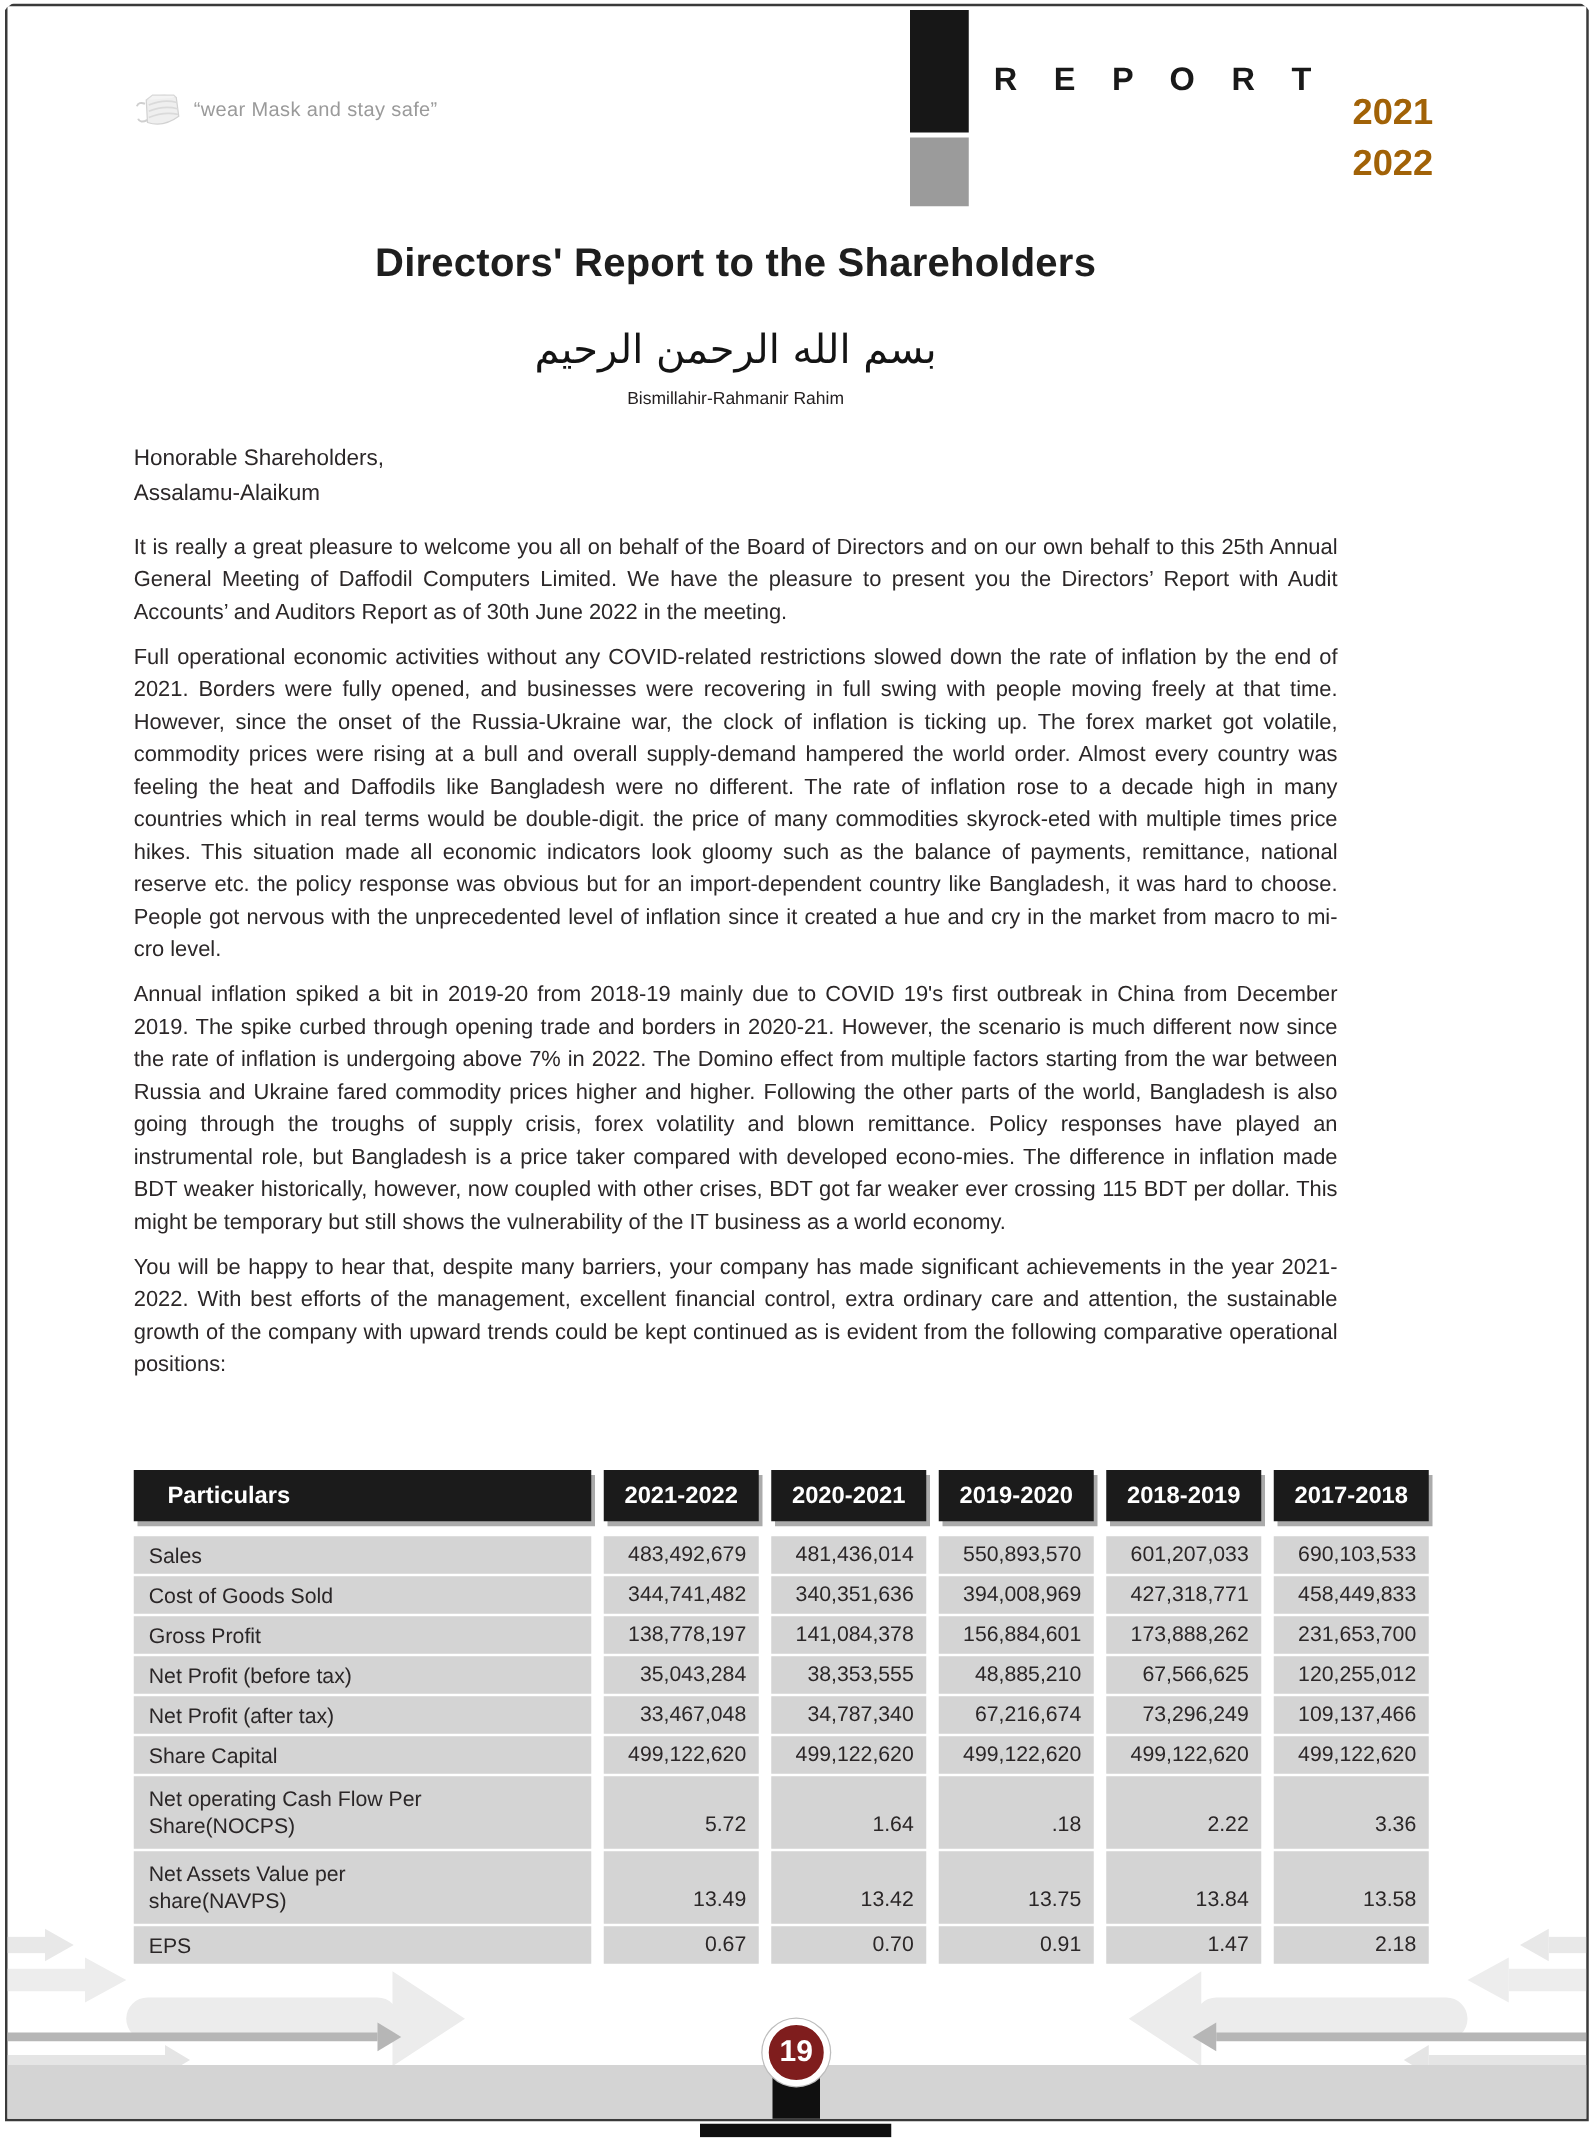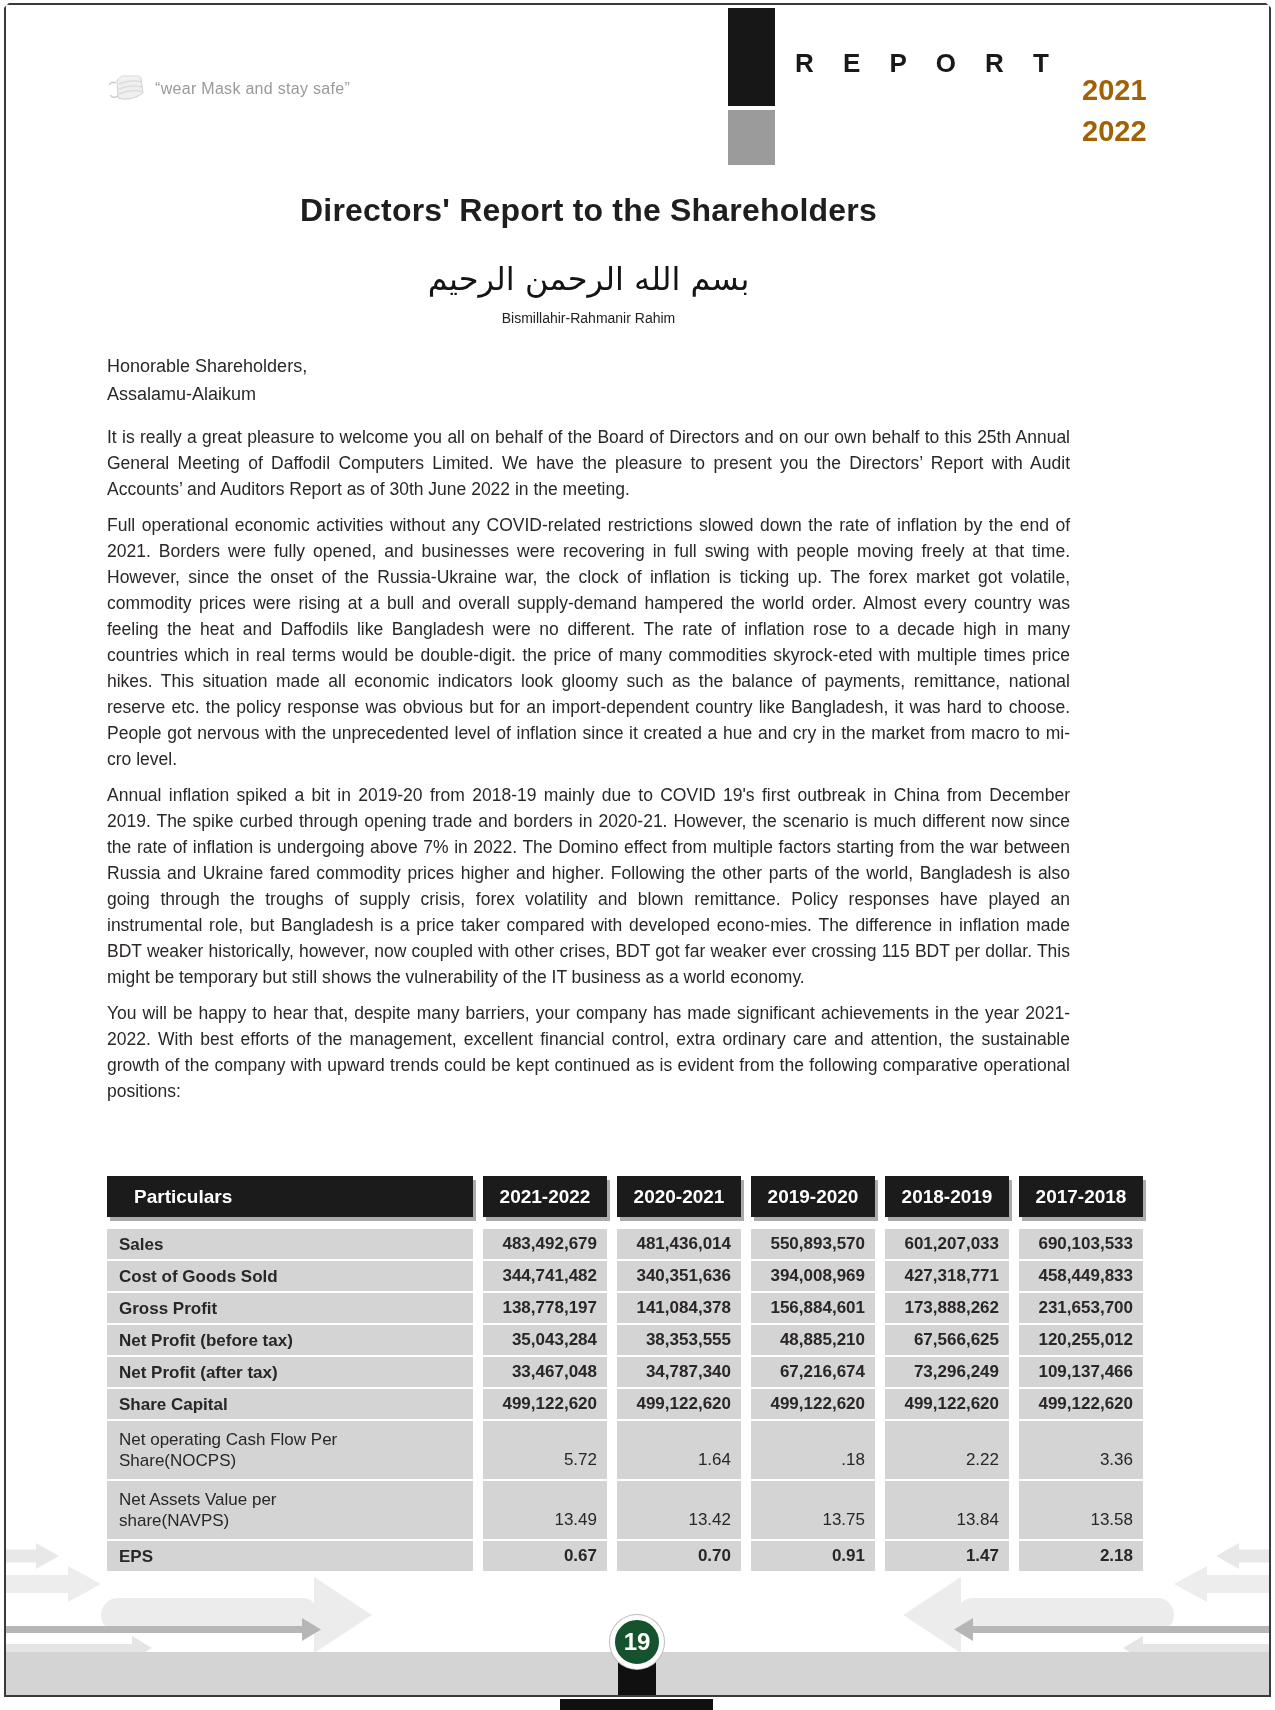--- a/index.html
+++ b/index.html
@@ -42,30 +42,30 @@
   
   .op-table { position: absolute; left: 107px; top: 1176px; width: 1040px; }
   .t-head, .tr { display: grid; grid-template-columns: 366px repeat(5, 124px); column-gap: 10px; }
   .th { background: #1b1b1b; color: #ffffff; font-weight: 700; font-size: 19px; height: 41px;
         display: flex; align-items: center; justify-content: center; box-shadow: 3px 4px 0 #ababab; }
   .th.part { justify-content: flex-start; padding-left: 27px; }
   .t-body { margin-top: 12px; display: flex; flex-direction: column; gap: 2px; }
   .td { background: #d4d4d4; font-size: 17px; color: #2a2627; display: flex; align-items: center; }
   .td.label { padding-left: 12px; padding-right: 30px; line-height: 21px; white-space: pre-line; }
   .td.val { justify-content: flex-end; padding-right: 10px; }
-  .tr.short .td { height: 30px; font-weight: bold; }
+  .tr.short .td { height: 30px; }
   .tr.tall .td { height: 58px; }
   .tr.tall .td.val { align-items: flex-end; padding-bottom: 9px; }
   
   .arrows-left  { position: absolute; left: 6px;  top: 1540px; }
   .arrows-right { position: absolute; right: 6px; top: 1540px; transform: scaleX(-1); }
   .band { position: absolute; left: 6px; top: 1652px; width: 1263px; height: 43px; background: #d4d4d4; }
   .tab  { position: absolute; left: 618px; top: 1646px; width: 38px; height: 49px; background: #101010; }
   .badge { position: absolute; left: 610px; top: 1615px; width: 54px; height: 54px; border-radius: 50%;
-           background: #14532d; border: 5px solid #ffffff; box-shadow: 0 0 0 1px #bdbdbd;
+           background: #7f1d1d; border: 5px solid #ffffff; box-shadow: 0 0 0 1px #bdbdbd;
            display: flex; align-items: center; justify-content: center;
            color: #ffffff; font-size: 24px; font-weight: 700; }
   .bottom-bar { position: absolute; left: 560px; top: 1699px; width: 153px; height: 11px; background: #101010; }
 </style>
 </head>
 <body>
 
 <div class="page">
   <div class="frame"></div>
 

